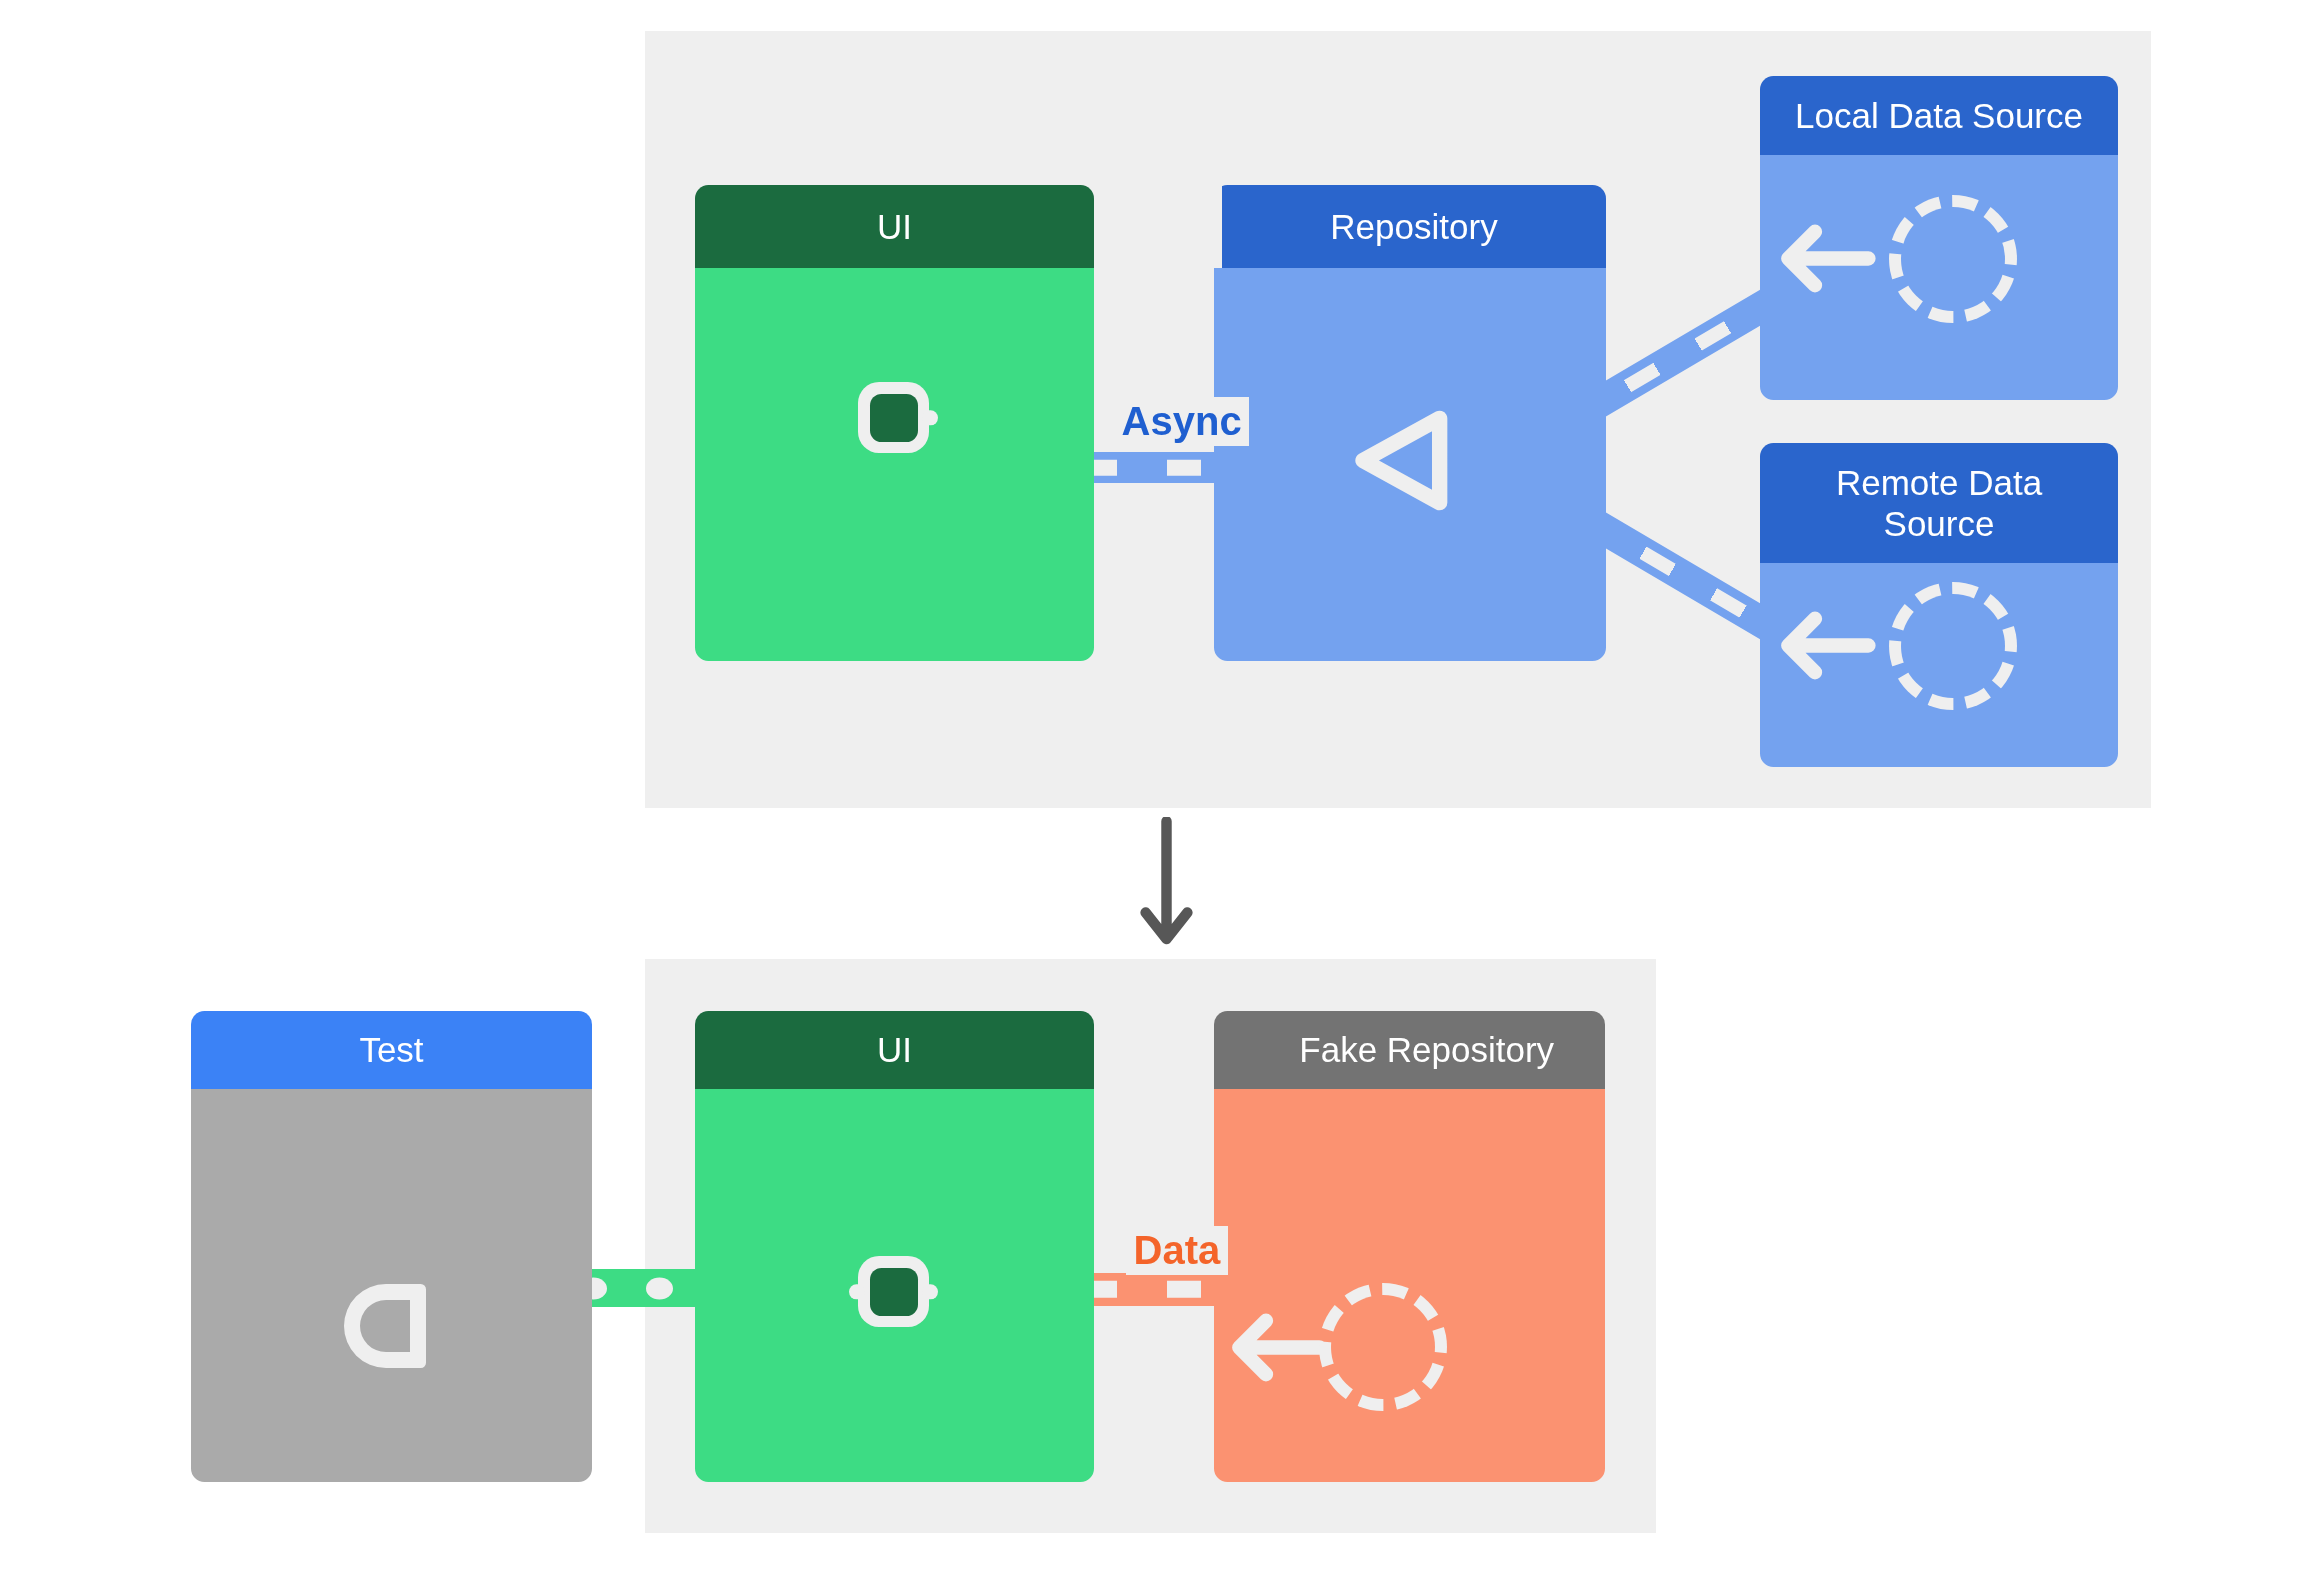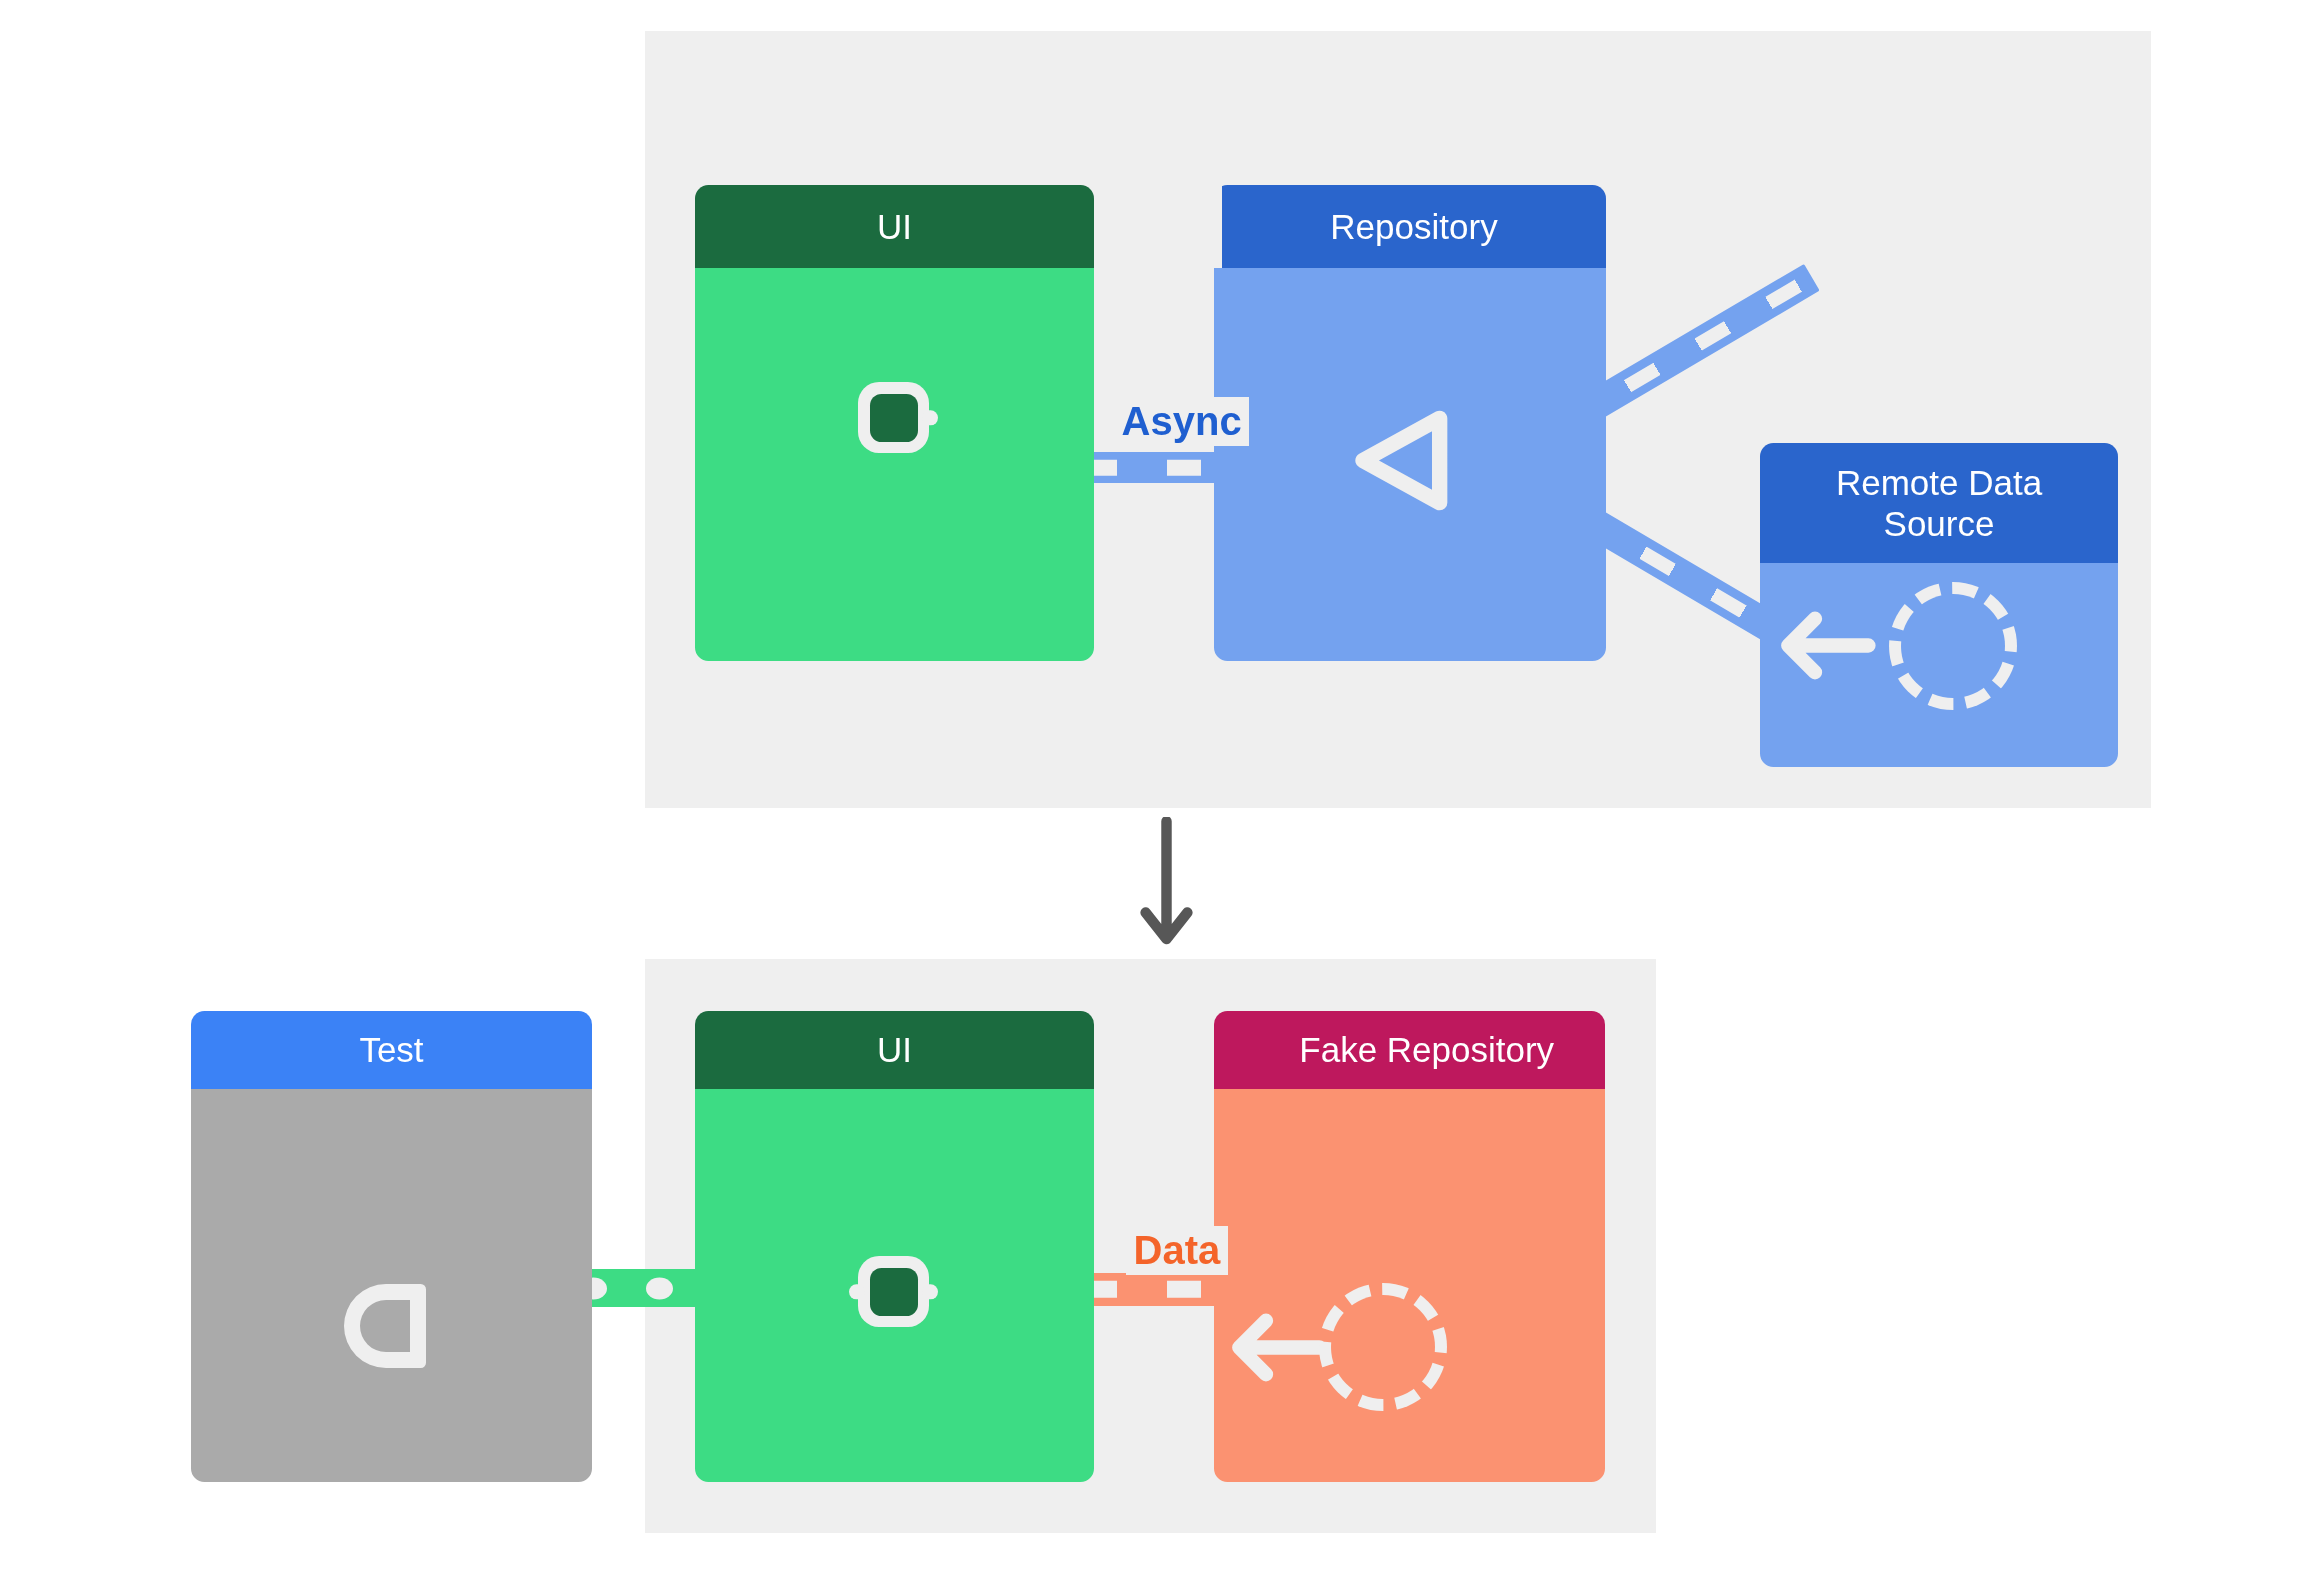--- a/index.html
+++ b/index.html
@@ -51,21 +51,21 @@
   .box-body {
     flex: 1 1 auto;
     position: relative;
   }
 
   
   .c-green  .box-header { background: #1b6b3f; }
   .c-green  .box-body   { background: #3ddc84; }
   .c-blue   .box-header { background: #2a65cc; }
   .c-blue   .box-body   { background: #74a2ef; }
-  .c-orange .box-header { background: #be185d; padding-left: 44px; }
+  .c-orange .box-header { background: #737373; padding-left: 44px; }
   .c-orange .box-body   { background: #fb9271; }
   .c-gray   .box-header { background: #3b82f6; }
   .c-gray   .box-body   { background: #aaaaaa; }
 
   
   #box-ui-prod          { left: 695px;  top: 185px;  width: 399px; height: 476px; }
   #box-ui-prod .box-header { height: 83px; }
   #box-repository       { left: 1214px; top: 185px; width: 392px; height: 476px; }
   #box-repository .box-header { height: 83px; margin-left: 8px; }
   #box-local-ds         { left: 1760px; top: 76px;  width: 358px; height: 324px; }
@@ -266,20 +266,29 @@
 
   <div class="box c-blue" id="box-repository">
     <div class="box-header">Repository</div>
     <div class="box-body">
       <svg class="tri-left" style="left:126px; top:135px;" width="115" height="115" viewBox="0 0 120 120">
         <path d="M104 16 L104 104 L24 60 Z" fill="none" stroke="#efefef" stroke-width="16" stroke-linejoin="round" stroke-linecap="round"></path>
       </svg>
     </div>
   </div>
 
+  <div class="box c-blue" id="box-local-ds">
+    <div class="box-header">Local Data Source</div>
+    <div class="box-body">
+      <svg class="arrow-left" style="left:13.4px; top:67px;" width="105" height="73" viewBox="0 0 110 76">
+        <path d="M100 38 L18 38 M44 10 L16 38 L44 66" fill="none" stroke="#efefef" stroke-width="15" stroke-linecap="round" stroke-linejoin="round"></path>
+      </svg>
+      <div class="dash-circle" style="left:129px; top:40px; width:128px; height:128px;"></div>
+    </div>
+  </div>
 
   <div class="box c-blue" id="box-remote-ds">
     <div class="box-header">Remote Data
 Source</div>
     <div class="box-body">
       <svg class="arrow-left" style="left:13.4px; top:46px;" width="105" height="73" viewBox="0 0 110 76">
         <path d="M100 38 L18 38 M44 10 L16 38 L44 66" fill="none" stroke="#efefef" stroke-width="15" stroke-linecap="round" stroke-linejoin="round"></path>
       </svg>
       <div class="dash-circle" style="left:129px; top:19px; width:128px; height:128px;"></div>
     </div>

